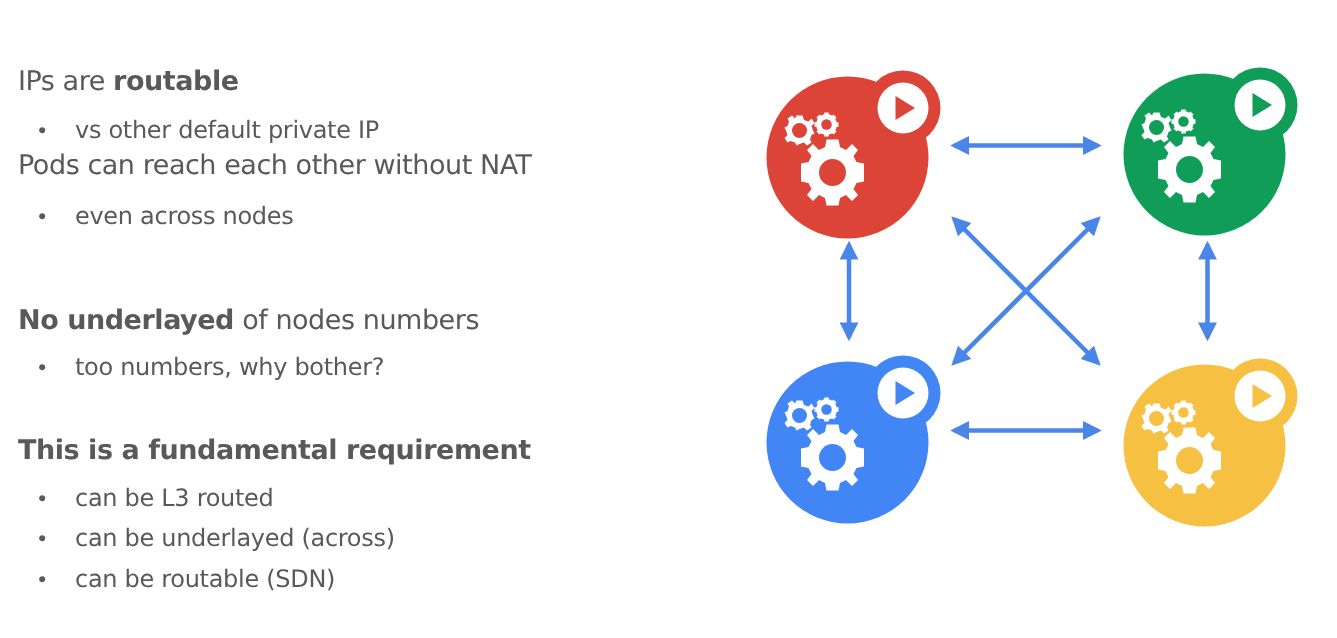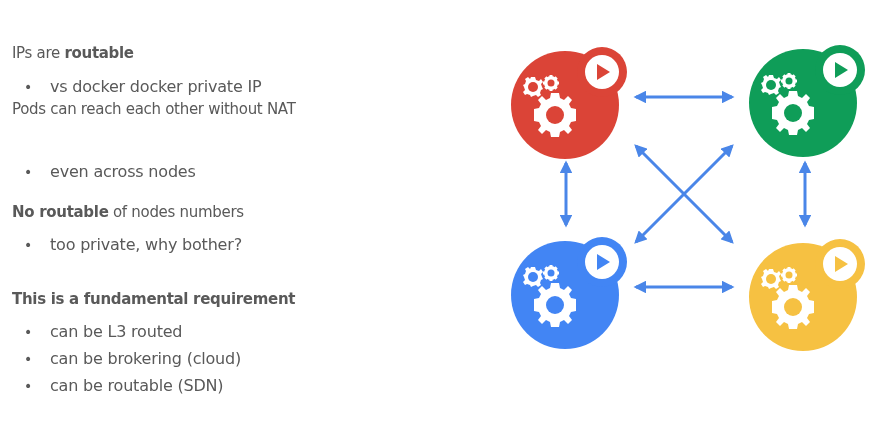--- a/index.html
+++ b/index.html
@@ -1,57 +1,57 @@
 <!DOCTYPE html>
 <html><head>
 <meta charset="utf-8">
 <style>
   html, body { margin: 0; padding: 0; background: #ffffff; }
   body { width: 891px; height: 425px; position: relative; overflow: hidden;
          font-family: "DejaVu Sans", "Liberation Sans", sans-serif; color: #595959; }
   .text-col { position: absolute; left: 12px; top: 0; width: 470px; }
-  .heading { position: absolute; left: 0; font-size: 15px; white-space: nowrap; letter-spacing: -0.3px; }
+  .heading { position: absolute; left: 0; font-size: 18px; white-space: nowrap; letter-spacing: -0.3px; }
   .heading b { font-weight: bold; }
   .bullet { position: absolute; left: 12px; font-size: 16px; white-space: nowrap; letter-spacing: -0.2px; }
   .bullet .dot { display: inline-block; width: 26px; font-size: 14px; }
   .diagram { position: absolute; left: 490px; top: 30px; width: 400px; height: 330px; }
 </style>
 </head>
 <body>
 
 <div class="text-col">
   <div class="heading" style="top:44px">
     <span>IPs are </span><b>routable</b>
   </div>
   <div class="bullet" style="top:77px">
-    <span class="dot">•</span><span>vs docker docker private IP</span>
+    <span class="dot">•</span><span>vs other default private IP</span>
   </div>
 
   <div class="heading" style="top:100px">
     <span>Pods can reach each other without NAT</span>
   </div>
-  <div class="bullet" style="top:162px">
+  <div class="bullet" style="top:134px">
     <span class="dot">•</span><span>even across nodes</span>
   </div>
 
   <div class="heading" style="top:203px">
-    <b>No routable</b><span> of nodes numbers</span>
+    <b>No underlayed</b><span> of nodes numbers</span>
   </div>
   <div class="bullet" style="top:235px">
-    <span class="dot">•</span><span>too private, why bother?</span>
+    <span class="dot">•</span><span>too numbers, why bother?</span>
   </div>
 
   <div class="heading" style="top:290px">
     <b>This is a fundamental requirement</b>
   </div>
   <div class="bullet" style="top:322px">
     <span class="dot">•</span><span>can be L3 routed</span>
   </div>
   <div class="bullet" style="top:349px">
-    <span class="dot">•</span><span>can be brokering (cloud)</span>
+    <span class="dot">•</span><span>can be underlayed (across)</span>
   </div>
   <div class="bullet" style="top:376px">
     <span class="dot">•</span><span>can be routable (SDN)</span>
   </div>
 </div>
 
 <svg class="diagram" viewBox="490 30 400 330" width="400" height="330">
   <defs>
 
     <g id="gear-big">

